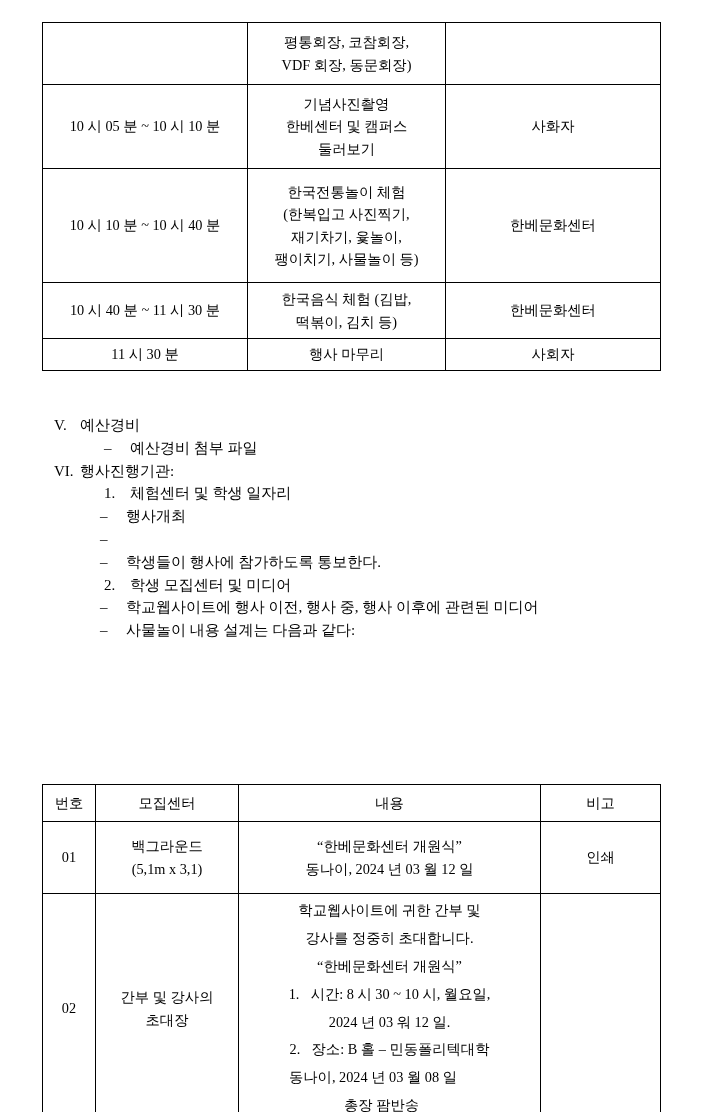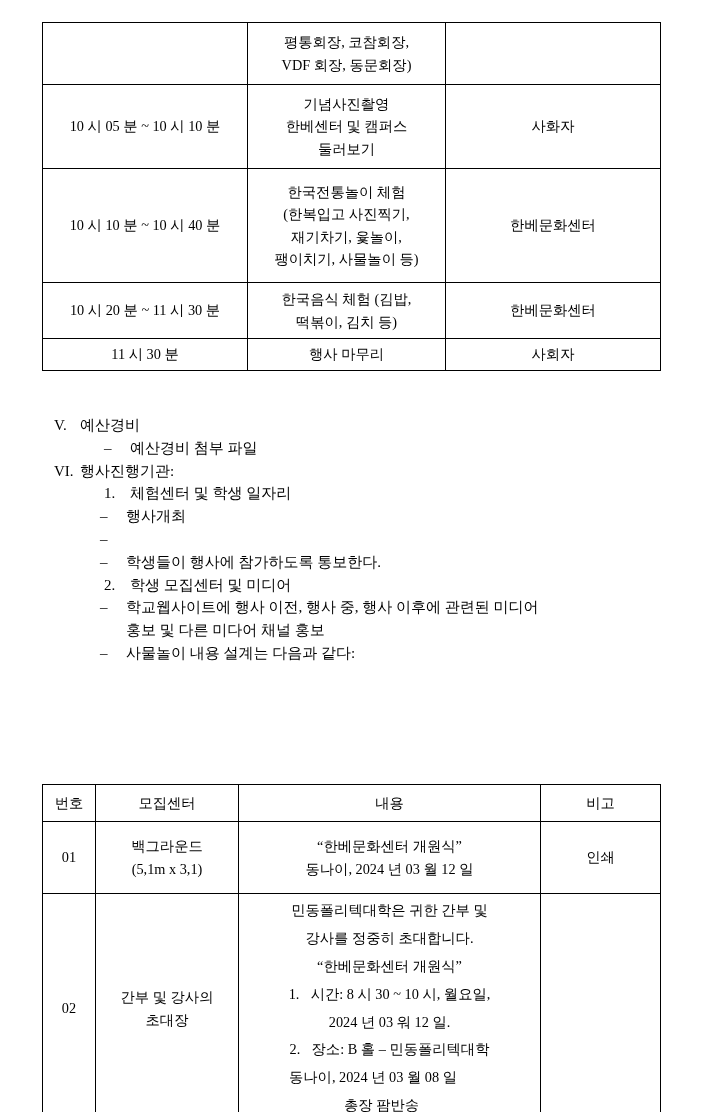--- a/index.html
+++ b/index.html
@@ -81,21 +81,21 @@
     flex: none;
   }
   .lvl3 {
     display: flex;
     margin-left: 58px;
   }
   .lvl3 .marker {
     width: 26px;
     flex: none;
   }
-  .lvl3 .body-text { max-width: 530px; }
+  .lvl3 .body-text { max-width: 530px; text-align: center; }
   .cont-line { text-indent: 0; }
 
   
   #design-table {
     position: absolute;
     left: 42px;
     top: 784px;
     width: 618px;
   }
   #design-table .c-no      { width: 53px; }
@@ -159,21 +159,21 @@
             <div>(한복입고 사진찍기,</div>
             <div>재기차기, 윷놀이,</div>
             <div>팽이치기, 사물놀이 등)</div>
           </td>
           <td class="cell-lines">
             <div>한베문화센터</div>
           </td>
         </tr>
         <tr class="row-h-two">
           <td class="cell-lines">
-            <div>10 시 20 분 ~ 11 시 30 분</div>
+            <div>10 시 40 분 ~ 11 시 30 분</div>
           </td>
           <td class="cell-lines">
             <div>한국음식 체험 (김밥,</div>
             <div>떡볶이, 김치 등)</div>
           </td>
           <td class="cell-lines">
             <div>한베문화센터</div>
           </td>
         </tr>
         <tr class="row-h-one">
@@ -228,21 +228,20 @@
 
     <div class="lvl2">
       <span class="marker">2.</span>
       <span class="body-text">학생 모집센터 및 미디어</span>
     </div>
 
     <div class="lvl3">
       <span class="marker">–</span>
       <span class="body-text">
         <div>학교웹사이트에  행사 이전, 행사 중, 행사 이후에 관련된 미디어</div>
-        <div class="cont-line">홍보 및 다른 미다어 채널 홍보</div>
       </span>
     </div>
 
     <div class="lvl3">
       <span class="marker">–</span>
       <span class="body-text">사물놀이 내용 설계는 다음과 같다:</span>
     </div>
 
   </div>
 
@@ -274,21 +273,21 @@
           </td>
           <td>인쇄</td>
         </tr>
         <tr class="row-d2">
           <td>02</td>
           <td class="cell-lines">
             <div>간부 및 강사의</div>
             <div>초대장</div>
           </td>
           <td class="cell-lines desc-cell">
-            <div class="nowrap">민동폴리텍대학은 귀한 간부 및</div>
+            <div class="nowrap">학교웹사이트에 귀한 간부 및</div>
             <div class="nowrap">강사를 정중히 초대합니다.</div>
             <div class="nowrap">“한베문화센터 개원식”</div>
             <div class="num-line nowrap">
               <span class="nm">1.</span>
               <span>시간: 8 시 30 ~ 10 시, 월요일,</span>
             </div>
             <div class="nowrap">2024 년 03 워 12 일.</div>
             <div class="num-line nowrap">
               <span class="nm">2.</span>
               <span>장소: B 홀 – 민동폴리텍대학</span>

